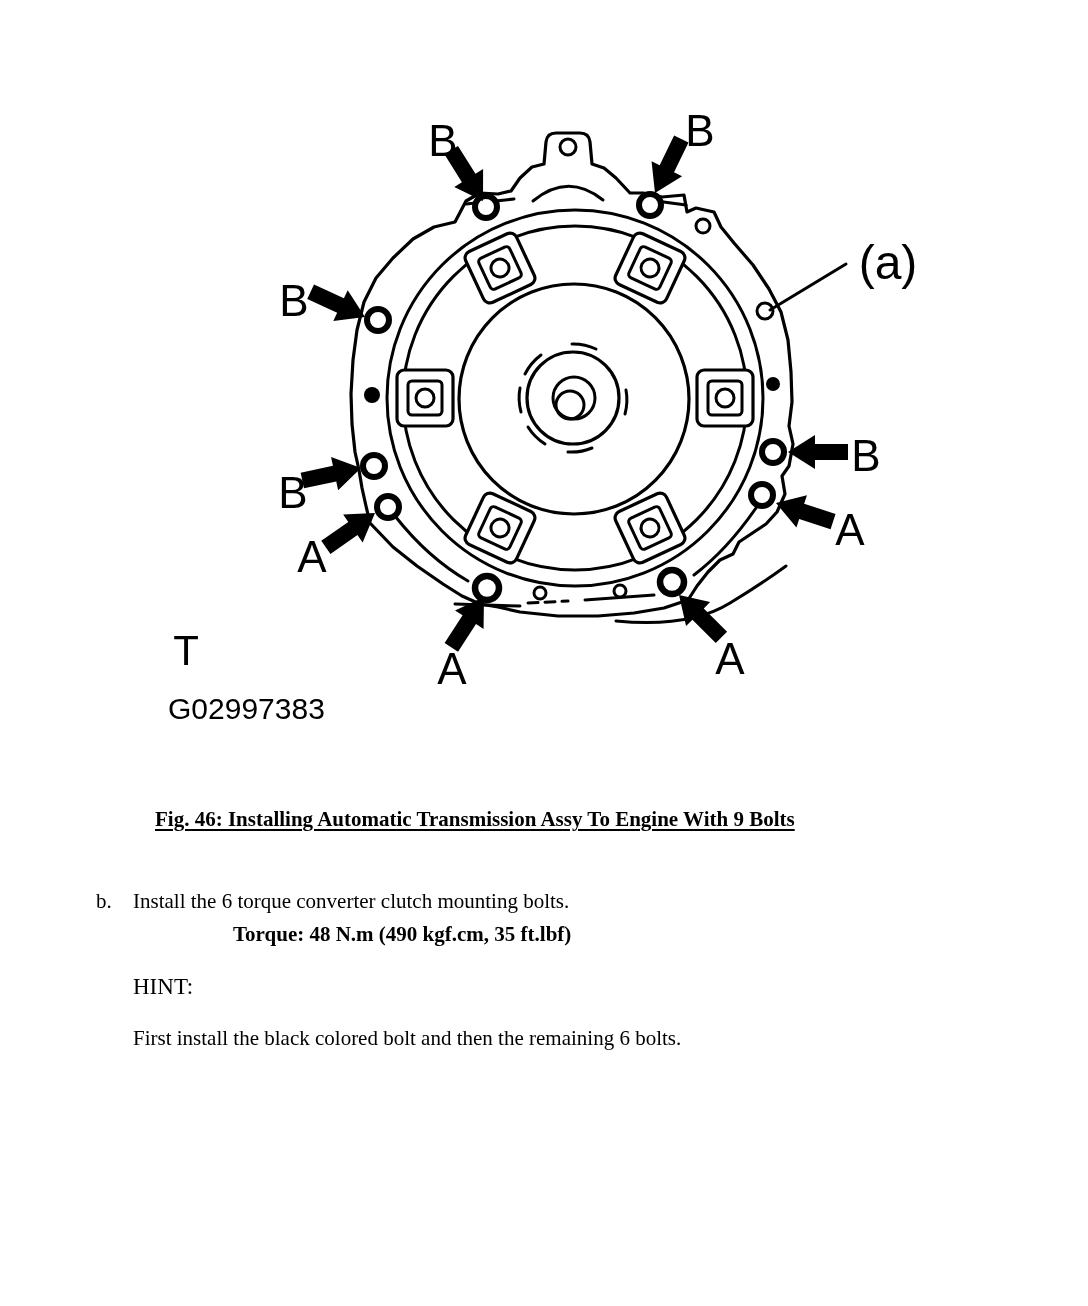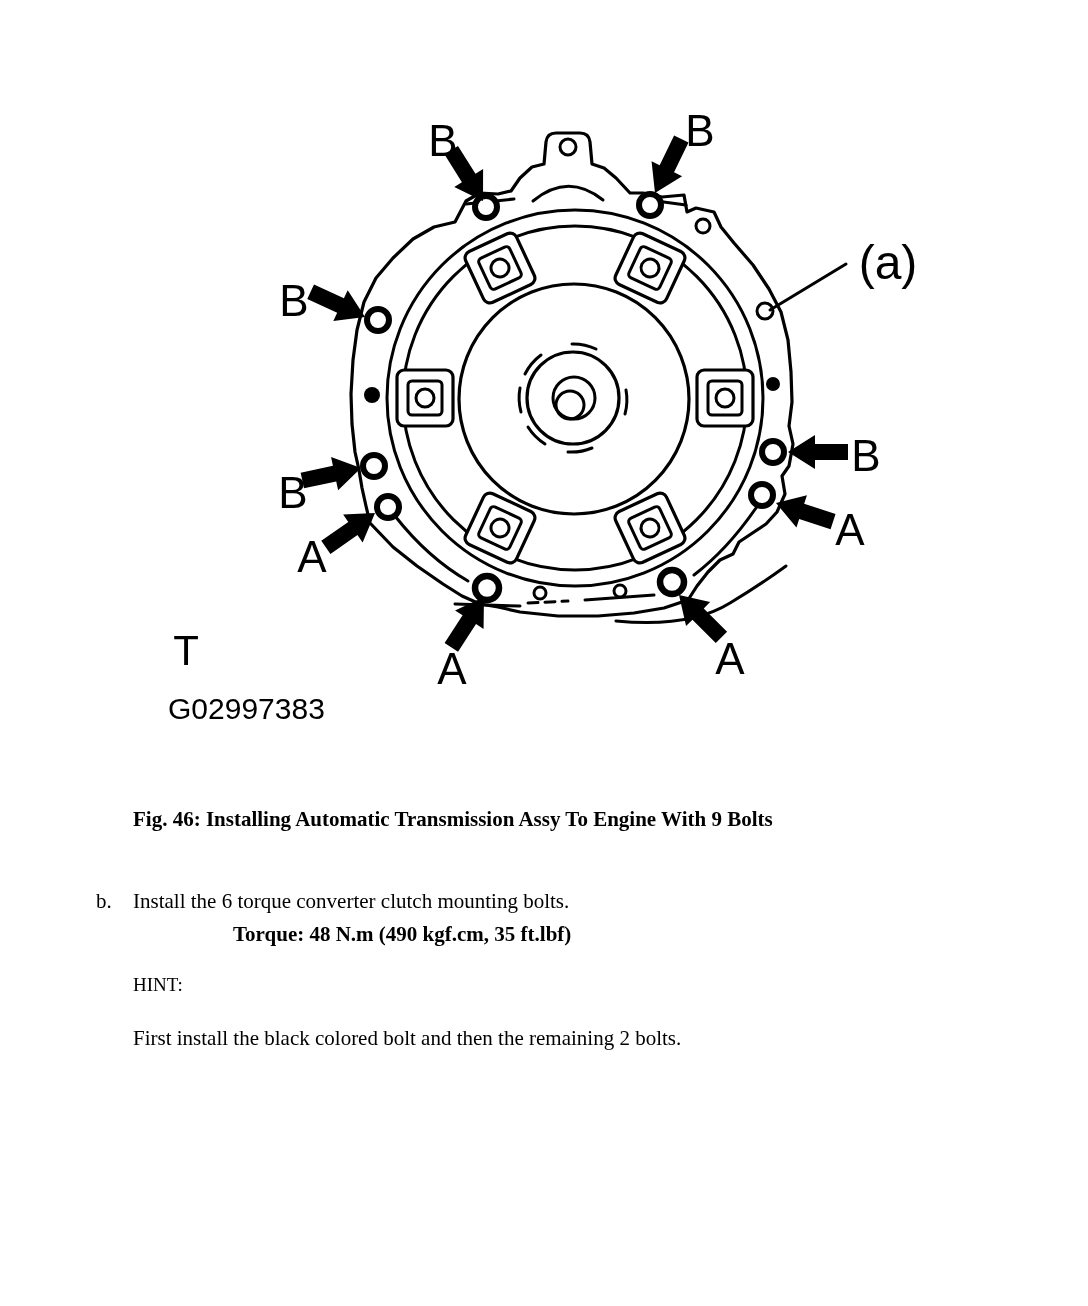--- a/index.html
+++ b/index.html
@@ -31,25 +31,25 @@
   .dgid {
     font-family: "Liberation Sans", sans-serif;
     font-size: 30px; fill: #000; text-anchor: start;
   }
 
   
   .caption {
     position: absolute; left: 133px; top: 806px; width: 800px;
     font-weight: bold; font-size: 21px; line-height: 27px;
   }
-  .caption-title { text-decoration-thickness: 2px; text-underline-offset: 3px; }
+  .caption-title { text-decoration: underline; text-decoration-thickness: 2px; text-underline-offset: 3px; margin-left: 22px; }
   .step-marker { position: absolute; left: 96px;  top: 889px; font-size: 21px; }
   .step-text   { position: absolute; left: 133px; top: 889px; font-size: 21px; }
   .torque-spec { position: absolute; left: 193px; top: 922px; font-size: 21px; font-weight: bold; margin-left: 40px; }
-  .hint-label  { position: absolute; left: 133px; top: 974px; font-size: 19px; }
+  .hint-label  { position: absolute; left: 133px; top: 974px; font-size: 23px; }
   .hint-text   { position: absolute; left: 133px; top: 1026px; font-size: 21px; }
 </style>
 </head>
 <body>
 
 <div class="page">
 
   <svg class="diagram-svg" width="1088" height="770" viewBox="0 0 1088 770">
 
     <path class="lnw" d="
@@ -175,15 +175,15 @@
 
   <div class="caption">
     <div><span class="caption-title">Fig. 46: Installing Automatic Transmission Assy To Engine With 9 Bolts</span></div>
   </div>
 
   <div class="step-marker">b.</div>
   <div class="step-text">Install the 6 torque converter clutch mounting bolts.</div>
   <div class="torque-spec">Torque: 48 N.m (490 kgf.cm, 35 ft.lbf)</div>
 
   <div class="hint-label">HINT:</div>
-  <div class="hint-text">First install the black colored bolt and then the remaining 2 bolts.</div>
+  <div class="hint-text">First install the black colored bolt and then the remaining 6 bolts.</div>
 
 </div>
 
 </body></html>

